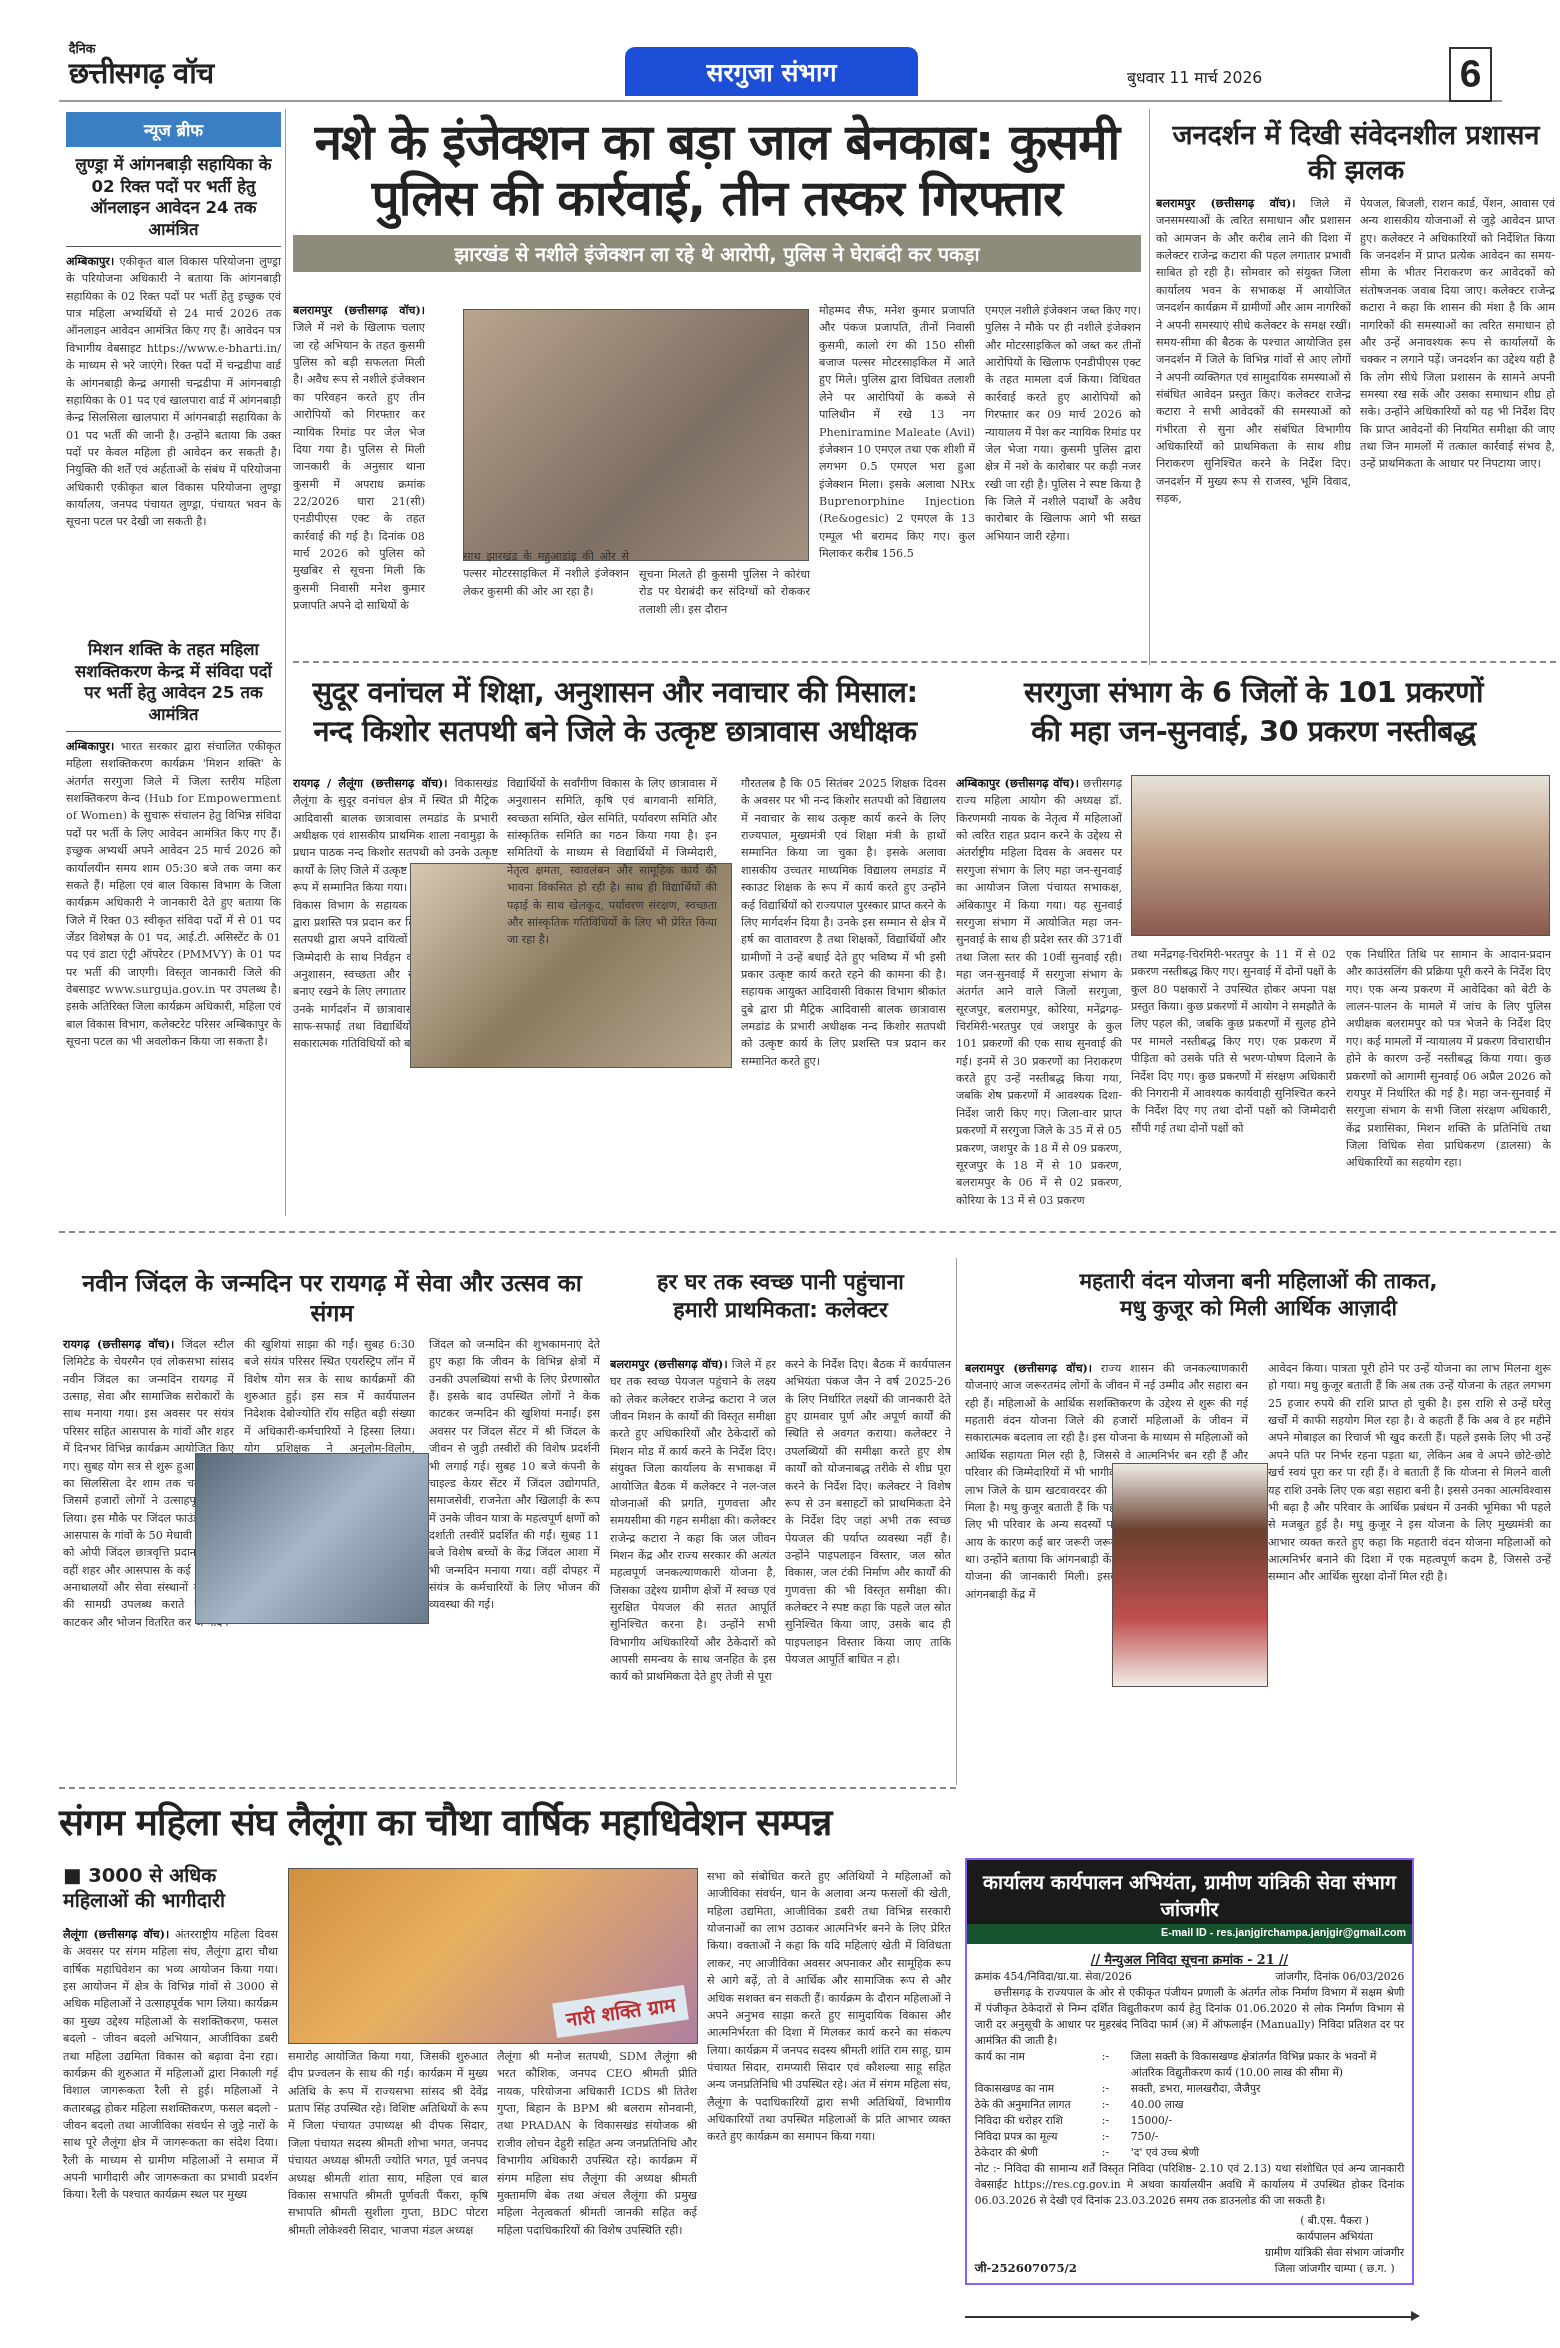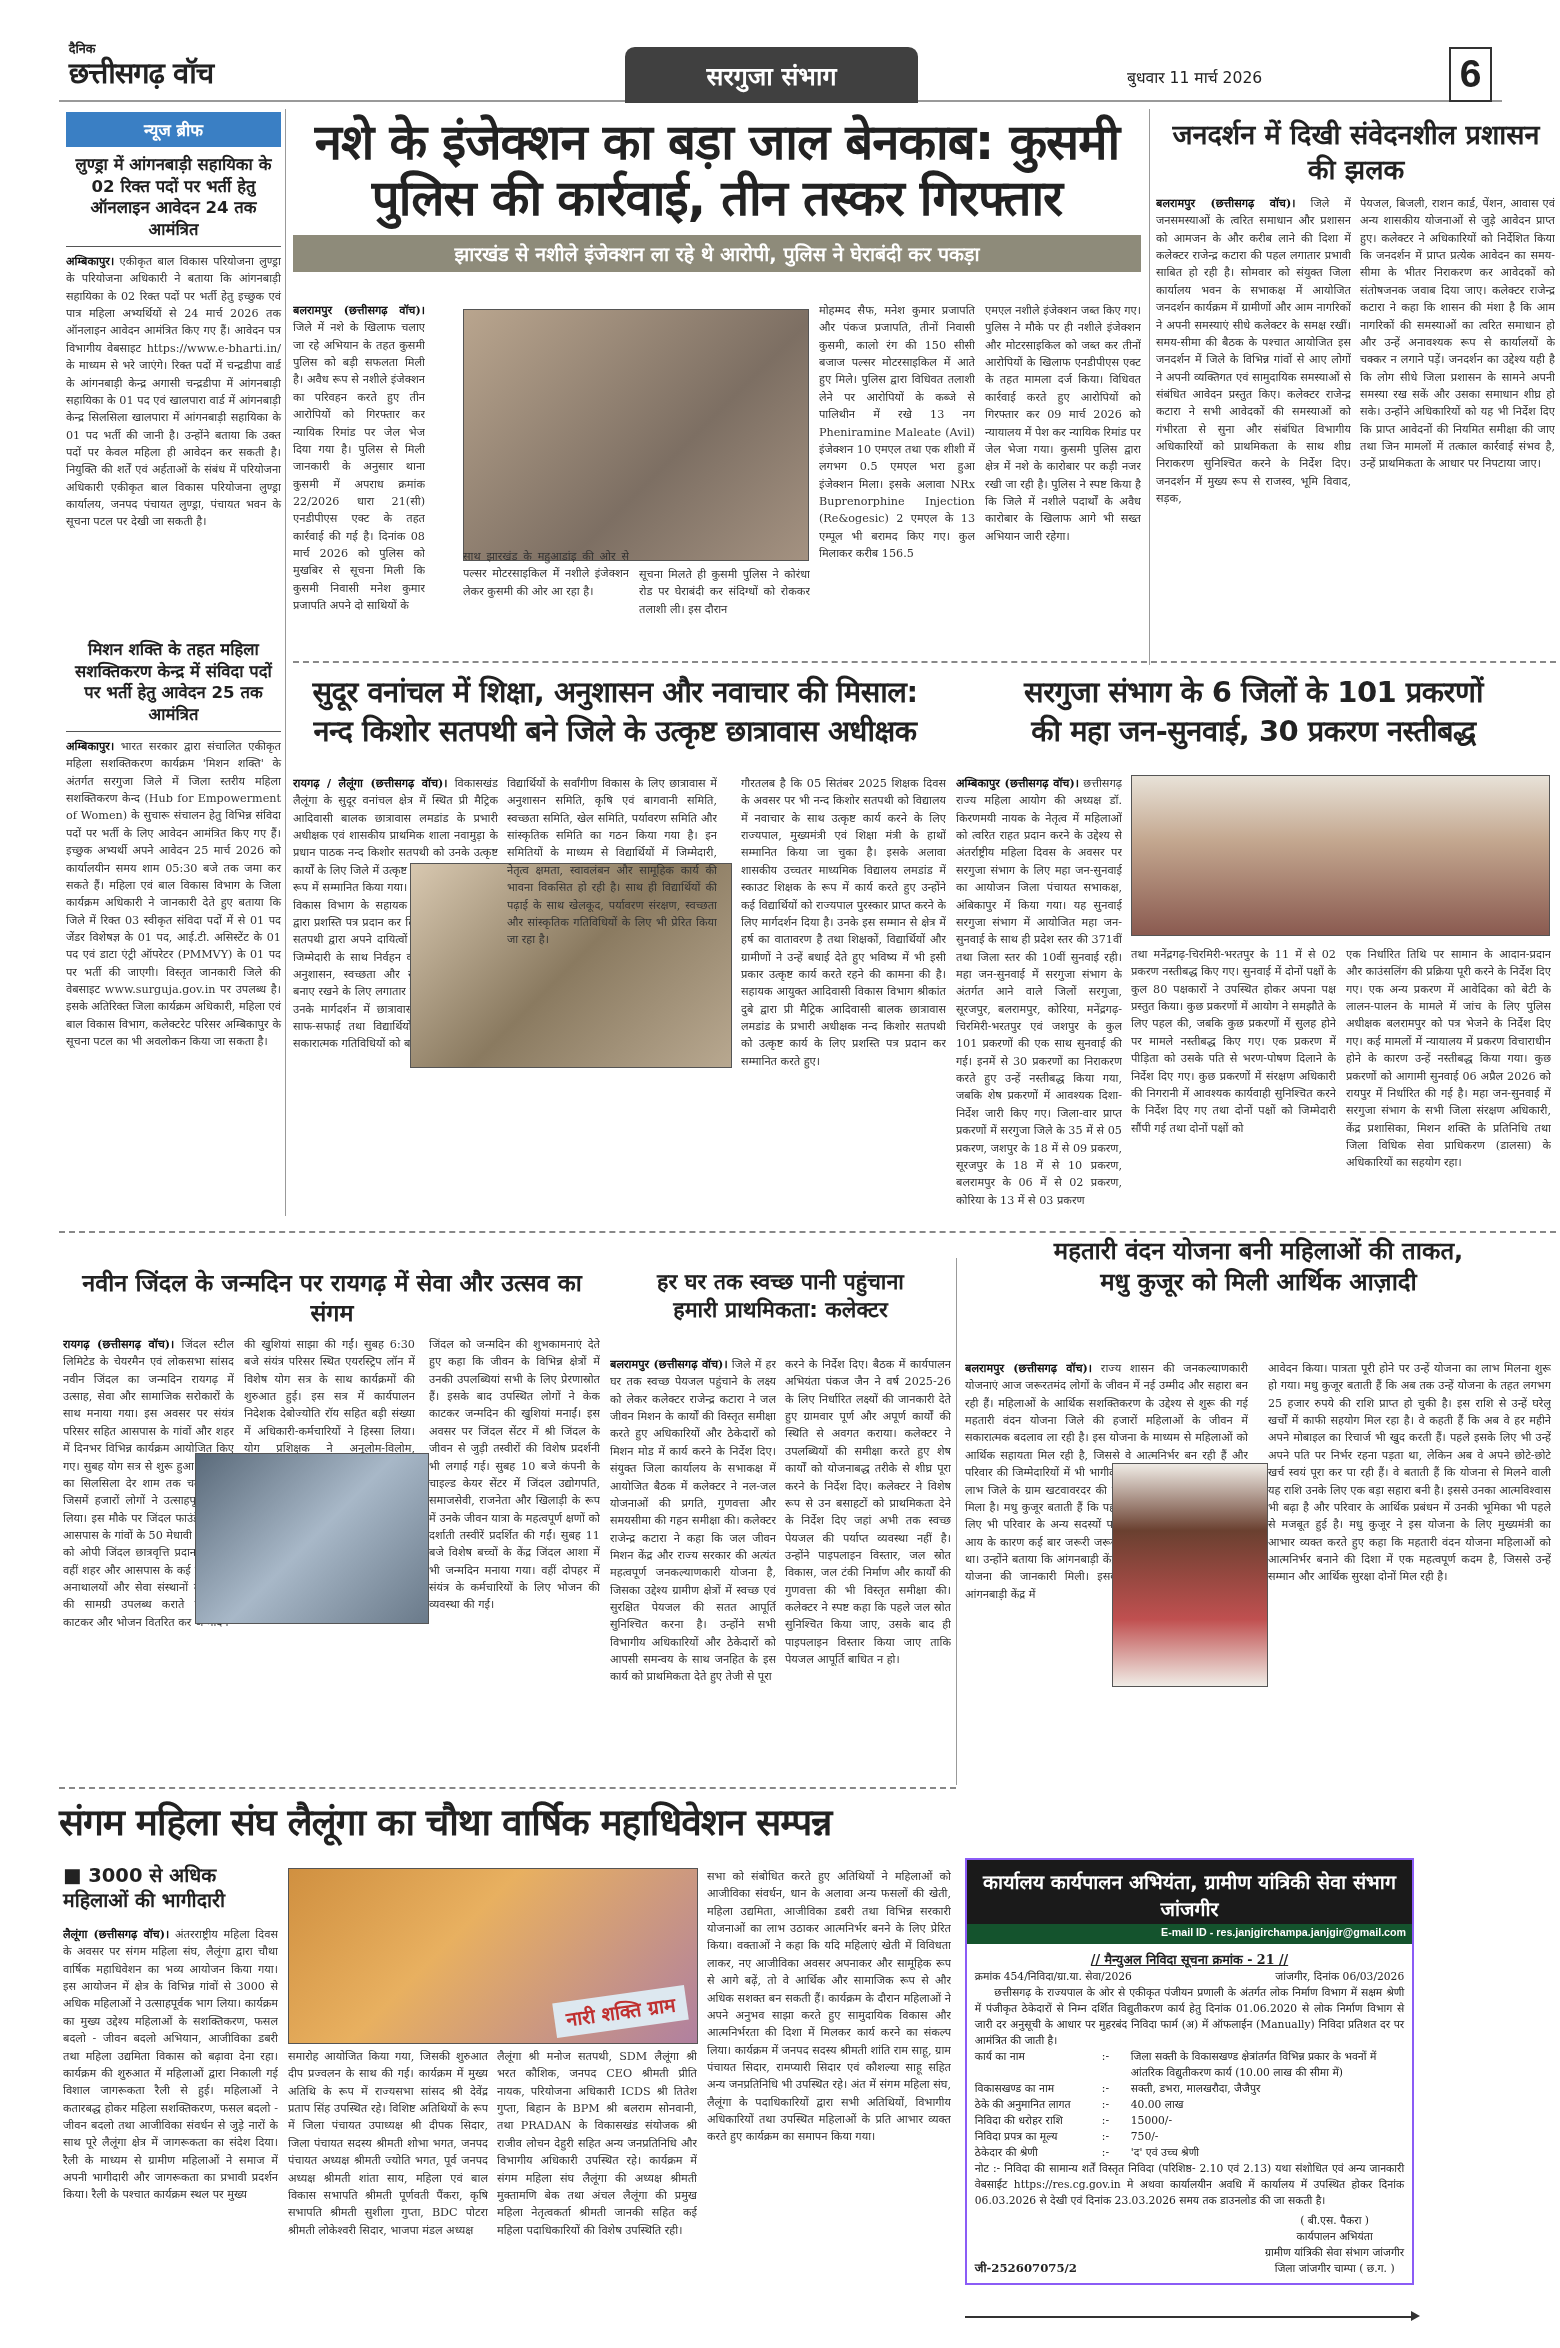--- a/index.html
+++ b/index.html
@@ -1,21 +1,21 @@
 <!DOCTYPE html>
 <html><head>
 <meta charset="utf-8">
 <style>
 *{box-sizing:border-box;margin:0;padding:0}
 body{width:1560px;height:2348px;background:#fff;font-family:"DejaVu Serif",serif;color:#222;position:relative;overflow:hidden}
 .abs{position:absolute}
 .masthead{left:59px;top:29px;width:1443px;height:73px;border-bottom:2.9px solid #999}
 .mast-small{position:absolute;left:9.8px;top:9.8px;font:bold 12.7px "DejaVu Sans",sans-serif}
 .mast-title{position:absolute;left:9.8px;top:23.4px;font:bold 29px "DejaVu Sans",sans-serif;letter-spacing:-1px}
-.section-tab{position:absolute;left:566px;top:17.6px;width:293px;height:56px;background:#404040;border-radius:9.8px 9.8px 0 0;color:#fff;font:bold 25px "DejaVu Sans",sans-serif;display:flex;align-items:center;justify-content:center}
+.section-tab{position:absolute;left:566px;top:17.6px;width:293px;height:49px;background:#1d4ed8;border-radius:9.8px 9.8px 0 0;color:#fff;font:bold 25px "DejaVu Sans",sans-serif;display:flex;align-items:center;justify-content:center}
 .date{position:absolute;left:1068px;top:37px;font:15.6px "DejaVu Sans",sans-serif}
 .pageno{position:absolute;right:9.8px;top:17.6px;width:43px;height:55px;border:2px solid #333;font:bold 39px "Liberation Sans",sans-serif;display:flex;align-items:center;justify-content:center}
 .colrule{border-left:1px solid #999}
 .brief-head{left:66px;top:112px;width:215px;height:35px;background:#3a7fc4;color:#fff;font:bold 16.6px "DejaVu Sans",sans-serif;display:flex;align-items:center;justify-content:center}
 .bhead{font:bold 16.6px "DejaVu Sans",sans-serif;text-align:center;line-height:1.3;border-bottom:1px solid #555;padding-bottom:5.9px;margin-bottom:5.9px}
 .body{font-size:11.2px;line-height:1.55;text-align:justify;color:#333}
 .body b{color:#111}
 .h1{font:bold 49px "DejaVu Sans",sans-serif;line-height:1.15;text-align:center;letter-spacing:-1px}
 .h2{font:bold 29px "DejaVu Sans",sans-serif;line-height:1.35;text-align:center;letter-spacing:-0.5px}
 .h3{font:bold 25px "DejaVu Sans",sans-serif;line-height:1.3;text-align:center}
@@ -98,21 +98,21 @@
 <div class="abs body" style="left:429px;top:1336px;width:171px;height:439px;overflow:hidden">जिंदल को जन्मदिन की शुभकामनाएं देते हुए कहा कि जीवन के विभिन्न क्षेत्रों में उनकी उपलब्धियां सभी के लिए प्रेरणास्रोत हैं। इसके बाद उपस्थित लोगों ने केक काटकर जन्मदिन की खुशियां मनाईं। इस अवसर पर जिंदल सेंटर में श्री जिंदल के जीवन से जुड़ी तस्वीरों की विशेष प्रदर्शनी भी लगाई गई। सुबह 10 बजे कंपनी के चाइल्ड केयर सेंटर में जिंदल उद्योगपति, समाजसेवी, राजनेता और खिलाड़ी के रूप में उनके जीवन यात्रा के महत्वपूर्ण क्षणों को दर्शाती तस्वीरें प्रदर्शित की गईं। सुबह 11 बजे विशेष बच्चों के केंद्र जिंदल आशा में भी जन्मदिन मनाया गया। वहीं दोपहर में संयंत्र के कर्मचारियों के लिए भोजन की व्यवस्था की गई।</div>
 
 <div class="abs h3" style="left:605px;top:1268px;width:351px;font-size:21.5px">
   <div>हर घर तक स्वच्छ पानी पहुंचाना</div>
   <div>हमारी प्राथमिकता: कलेक्टर</div>
 </div>
 <div class="abs body" style="left:610px;top:1356px;width:166px;height:419px;overflow:hidden"><b>बलरामपुर (छत्तीसगढ़ वॉच)।</b> <span>जिले में हर घर तक स्वच्छ पेयजल पहुंचाने के लक्ष्य को लेकर कलेक्टर राजेन्द्र कटारा ने जल जीवन मिशन के कार्यों की विस्तृत समीक्षा करते हुए अधिकारियों और ठेकेदारों को मिशन मोड में कार्य करने के निर्देश दिए। संयुक्त जिला कार्यालय के सभाकक्ष में आयोजित बैठक में कलेक्टर ने नल-जल योजनाओं की प्रगति, गुणवत्ता और समयसीमा की गहन समीक्षा की। कलेक्टर राजेन्द्र कटारा ने कहा कि जल जीवन मिशन केंद्र और राज्य सरकार की अत्यंत महत्वपूर्ण जनकल्याणकारी योजना है, जिसका उद्देश्य ग्रामीण क्षेत्रों में स्वच्छ एवं सुरक्षित पेयजल की सतत आपूर्ति सुनिश्चित करना है। उन्होंने सभी विभागीय अधिकारियों और ठेकेदारों को आपसी समन्वय के साथ जनहित के इस कार्य को प्राथमिकता देते हुए तेजी से पूरा</span></div>
 <div class="abs body" style="left:785px;top:1356px;width:166px;height:419px;overflow:hidden">करने के निर्देश दिए। बैठक में कार्यपालन अभियंता पंकज जैन ने वर्ष 2025-26 के लिए निर्धारित लक्ष्यों की जानकारी देते हुए ग्रामवार पूर्ण और अपूर्ण कार्यों की स्थिति से अवगत कराया। कलेक्टर ने उपलब्धियों की समीक्षा करते हुए शेष कार्यों को योजनाबद्ध तरीके से शीघ्र पूरा करने के निर्देश दिए। कलेक्टर ने विशेष रूप से उन बसाहटों को प्राथमिकता देने के निर्देश दिए जहां अभी तक स्वच्छ पेयजल की पर्याप्त व्यवस्था नहीं है। उन्होंने पाइपलाइन विस्तार, जल स्रोत विकास, जल टंकी निर्माण और कार्यों की गुणवत्ता की भी विस्तृत समीक्षा की। कलेक्टर ने स्पष्ट कहा कि पहले जल स्रोत सुनिश्चित किया जाए, उसके बाद ही पाइपलाइन विस्तार किया जाए ताकि पेयजल आपूर्ति बाधित न हो।</div>
 
 <div class="abs colrule" style="left:956px;top:1258px;height:527px"></div>
-<div class="abs h3" style="left:961px;top:1236px;width:595px;font-size:24px">
+<div class="abs h3" style="left:961px;top:1268px;width:595px;font-size:21px">
   <div>महतारी वंदन योजना बनी महिलाओं की ताकत,</div>
   <div>मधु कुजूर को मिली आर्थिक आज़ादी</div>
 </div>
 <div class="abs body" style="left:965px;top:1360px;width:283px;height:419px;overflow:hidden"><b>बलरामपुर (छत्तीसगढ़ वॉच)।</b> <span>राज्य शासन की जनकल्याणकारी योजनाएं आज जरूरतमंद लोगों के जीवन में नई उम्मीद और सहारा बन रही हैं। महिलाओं के आर्थिक सशक्तिकरण के उद्देश्य से शुरू की गई महतारी वंदन योजना जिले की हजारों महिलाओं के जीवन में सकारात्मक बदलाव ला रही है। इस योजना के माध्यम से महिलाओं को आर्थिक सहायता मिल रही है, जिससे वे आत्मनिर्भर बन रही हैं और परिवार की जिम्मेदारियों में भी भागीदारी निभा रही हैं। इसी योजना का लाभ जिले के ग्राम खटवावरदर की निवासी श्रीमती मधु कुजूर को भी मिला है। मधु कुजूर बताती हैं कि पहले उन्हें घर के छोटे-छोटे खर्चों के लिए भी परिवार के अन्य सदस्यों पर निर्भर रहना पड़ता था। सीमित आय के कारण कई बार जरूरी जरूरतें भी पूरी करना कठिन हो जाता था। उन्होंने बताया कि आंगनबाड़ी केंद्र के माध्यम से उन्हें महतारी वंदन योजना की जानकारी मिली। इसके बाद उन्होंने अपने नजदीकी आंगनबाड़ी केंद्र में</span></div>
 <div class="abs photo" style="left:1112px;top:1463px;width:156px;height:224px;background:linear-gradient(180deg,#f0ece6 0%,#6a4030 30%,#c05050 70%,#f0ece6)"></div>
 <div class="abs body" style="left:1268px;top:1360px;width:283px;height:419px;overflow:hidden">आवेदन किया। पात्रता पूरी होने पर उन्हें योजना का लाभ मिलना शुरू हो गया। मधु कुजूर बताती हैं कि अब तक उन्हें योजना के तहत लगभग 25 हजार रुपये की राशि प्राप्त हो चुकी है। इस राशि से उन्हें घरेलू खर्चों में काफी सहयोग मिल रहा है। वे कहती हैं कि अब वे हर महीने अपने मोबाइल का रिचार्ज भी खुद करती हैं। पहले इसके लिए भी उन्हें अपने पति पर निर्भर रहना पड़ता था, लेकिन अब वे अपने छोटे-छोटे खर्च स्वयं पूरा कर पा रही हैं। वे बताती हैं कि योजना से मिलने वाली यह राशि उनके लिए एक बड़ा सहारा बनी है। इससे उनका आत्मविश्वास भी बढ़ा है और परिवार के आर्थिक प्रबंधन में उनकी भूमिका भी पहले से मजबूत हुई है। मधु कुजूर ने इस योजना के लिए मुख्यमंत्री का आभार व्यक्त करते हुए कहा कि महतारी वंदन योजना महिलाओं को आत्मनिर्भर बनाने की दिशा में एक महत्वपूर्ण कदम है, जिससे उन्हें सम्मान और आर्थिक सुरक्षा दोनों मिल रही है।</div>
 
 <div class="abs dash" style="left:59px;top:1787px;width:897px"></div>
 
 <div class="abs h1" style="left:59px;top:1802px;width:897px;font-size:37px;text-align:left">संगम महिला संघ लैलूंगा का चौथा वार्षिक महाधिवेशन सम्पन्न</div>

